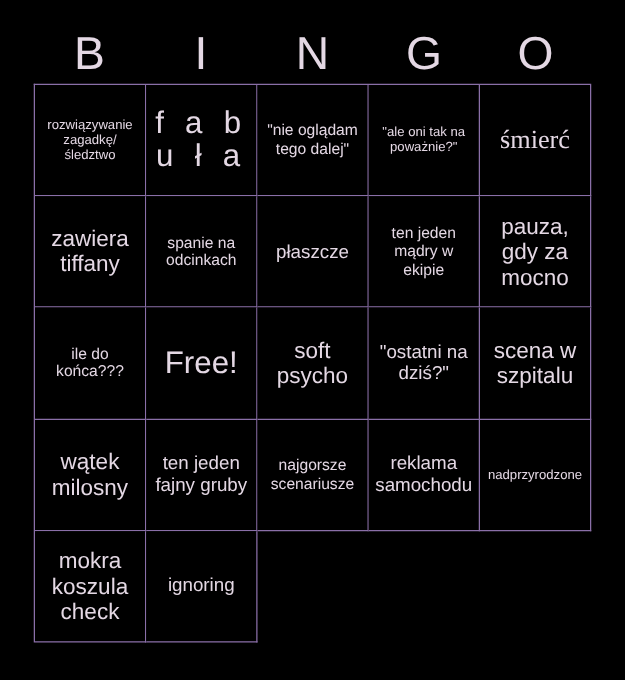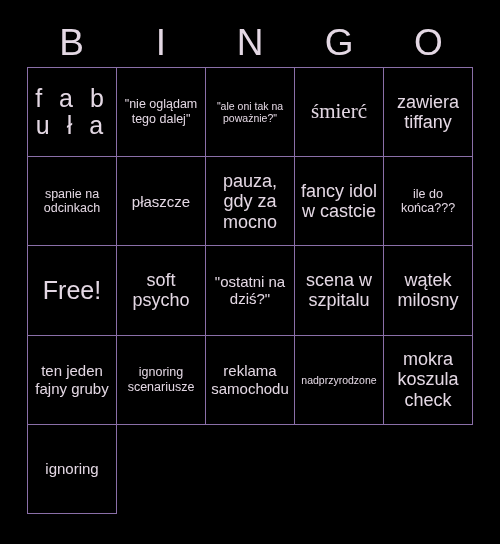--- a/index.html
+++ b/index.html
@@ -99,20 +99,23 @@
   <div class="header">
       <div class="header-letter">B</div>
       <div class="header-letter">I</div>
       <div class="header-letter">N</div>
       <div class="header-letter">G</div>
       <div class="header-letter">O</div>
     </div>
 
   <div class="grid">
       <div class="cell">
+        <span class="cell-text fs-xs">rozwiązywanie zagadkę/ śledztwo</span>
+      </div>
+      <div class="cell">
         <span class="cell-text fs-xxl tracked">f a b
 u ł a</span>
       </div>
       <div class="cell">
         <span class="cell-text fs-sm">"nie oglądam tego dalej"</span>
       </div>
       <div class="cell">
         <span class="cell-text fs-xs">"ale oni tak na poważnie?"</span>
       </div>
       <div class="cell">
@@ -121,24 +124,24 @@
       <div class="cell">
         <span class="cell-text fs-lg">zawiera tiffany</span>
       </div>
       <div class="cell">
         <span class="cell-text fs-sm">spanie na odcinkach</span>
       </div>
       <div class="cell">
         <span class="cell-text fs-md">płaszcze</span>
       </div>
       <div class="cell">
-        <span class="cell-text fs-lg">pauza, gdy za mocno</span>
+        <span class="cell-text fs-sm">ten jeden mądry w ekipie</span>
       </div>
       <div class="cell">
-        <span class="cell-text fs-lg">fancy idol w castcie</span>
+        <span class="cell-text fs-lg">pauza, gdy za mocno</span>
       </div>
       <div class="cell">
         <span class="cell-text fs-sm">ile do końca???</span>
       </div>
       <div class="cell">
         <span class="cell-text fs-xxl">Free!</span>
       </div>
       <div class="cell">
         <span class="cell-text fs-lg">soft psycho</span>
       </div>
@@ -148,21 +151,21 @@
       <div class="cell">
         <span class="cell-text fs-lg">scena w szpitalu</span>
       </div>
       <div class="cell">
         <span class="cell-text fs-lg">wątek milosny</span>
       </div>
       <div class="cell">
         <span class="cell-text fs-md">ten jeden fajny gruby</span>
       </div>
       <div class="cell">
-        <span class="cell-text fs-sm">ignoring scenariusze</span>
+        <span class="cell-text fs-sm">najgorsze scenariusze</span>
       </div>
       <div class="cell">
         <span class="cell-text fs-md">reklama samochodu</span>
       </div>
       <div class="cell">
         <span class="cell-text fs-xs">nadprzyrodzone</span>
       </div>
       <div class="cell">
         <span class="cell-text fs-lg">mokra koszula check</span>
       </div>

